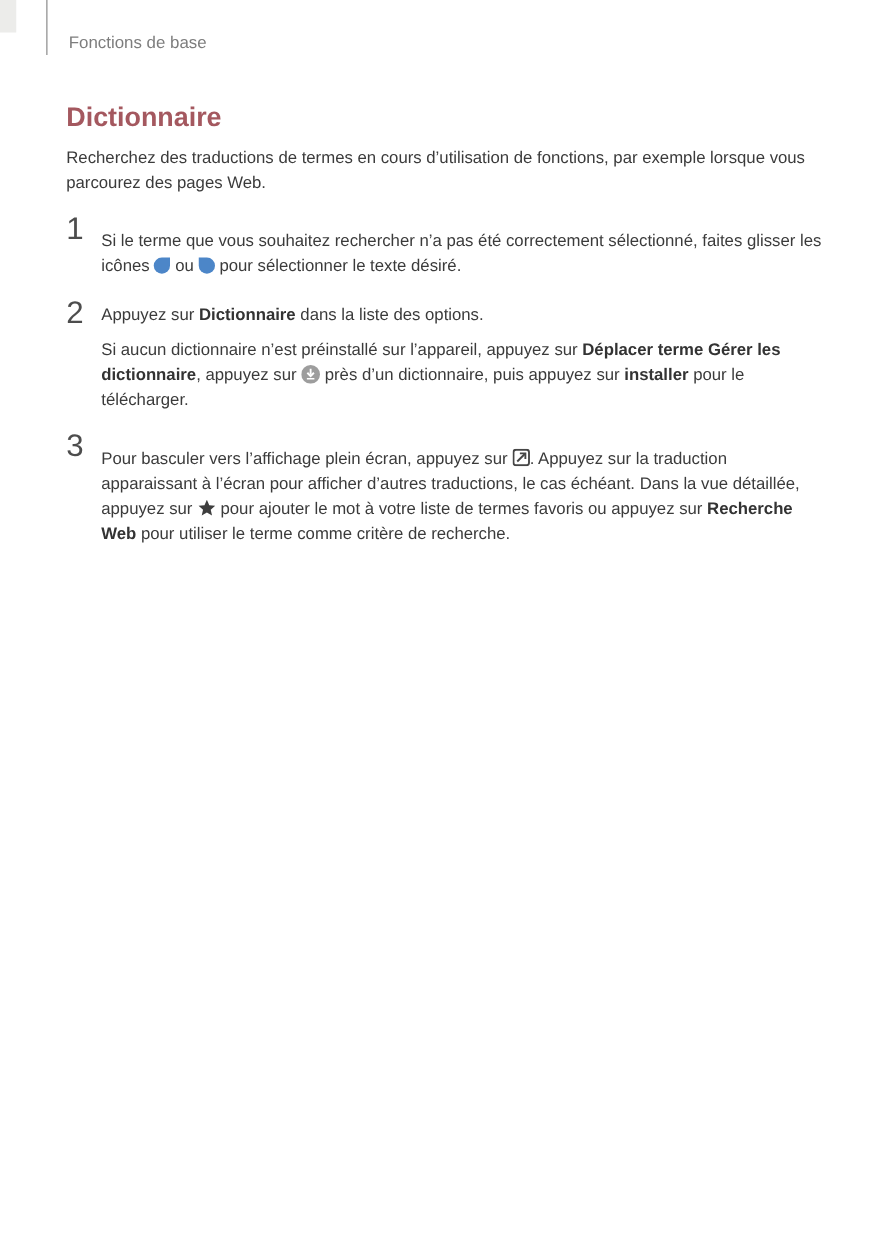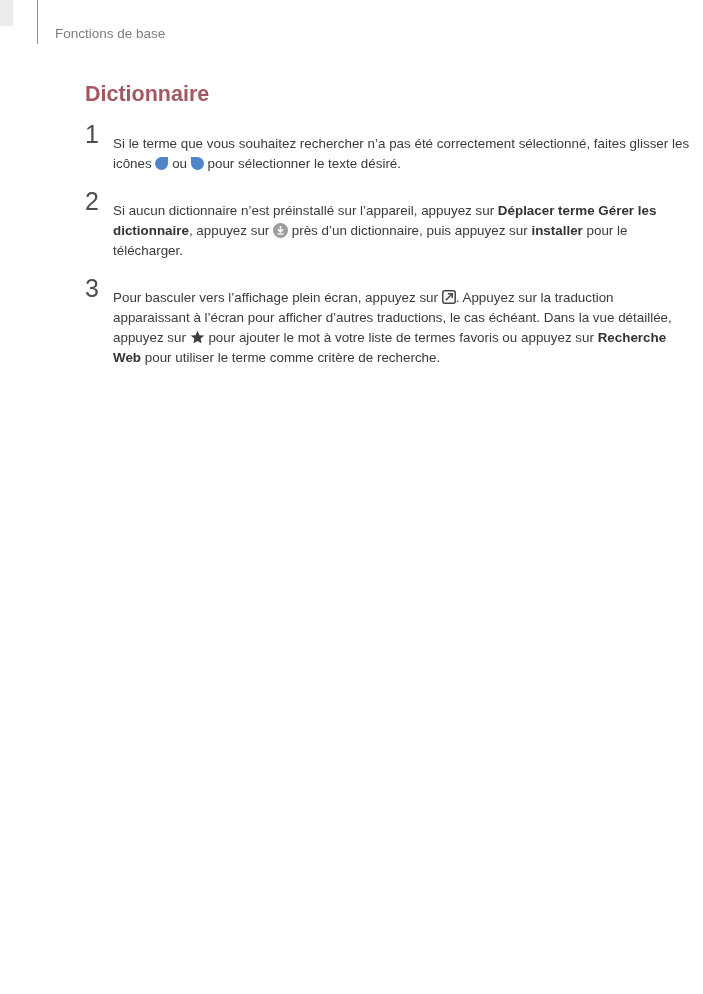--- a/index.html
+++ b/index.html
@@ -17,21 +17,21 @@
   }
   .top-rule{
     position:absolute;left:37px;top:0;width:1px;height:44px;
     background:#8f8f8f;
   }
   .running-header{
     position:absolute;left:55px;top:26px;
     font-size:13.5px;line-height:15px;color:#7d7d7d;
   }
   .content{
-    position:absolute;left:53px;top:82px;width:600px;margin-left:32px;
+    position:absolute;left:53px;top:82px;width:600px;
   }
   .section-title{
     margin:0;
     font-size:21.5px;line-height:25px;font-weight:bold;
     color:#a4585f;
   }
   .intro{
     margin:9px 0 0 0;
     font-size:13.4px;line-height:20px;
     white-space:nowrap;
@@ -69,31 +69,33 @@
 </head>
 <body>
 
 <div class="page">
   <div class="corner-artifact"></div>
   <div class="top-rule"></div>
   <div class="running-header">Fonctions de base</div>
 
   <div class="content">
     <h1 class="section-title">Dictionnaire</h1>
+    <p class="intro">Recherchez des traductions de termes en cours d’utilisation de fonctions, par exemple lorsque vous<br>parcourez des pages Web.</p>
 
     <div class="step">
       <div class="step-number">1</div>
       <div class="step-body">
         <p class="step-sub">Si le terme que vous souhaitez rechercher n’a pas été correctement sélectionné, faites glisser les<br>icônes <span class="inline-icon text-selection-handle-left-icon"></span> ou <span class="inline-icon text-selection-handle-right-icon"></span> pour sélectionner le texte désiré.</p>
       </div>
     </div>
 
     <div class="step">
       <div class="step-number">2</div>
       <div class="step-body">
+        <p class="step-main">Appuyez sur <b>Dictionnaire</b> dans la liste des options.</p>
         <p class="step-sub">Si aucun dictionnaire n’est préinstallé sur l’appareil, appuyez sur <b>Déplacer terme Gérer les</b><br><b>dictionnaire</b>, appuyez sur <span class="inline-icon download-icon"><svg width="15" height="15" viewBox="0 0 16 16">
                 <circle cx="8" cy="8" r="8" fill="#9d9d9d"></circle>
                 <path d="M8 3.2 L8 8.4" stroke="#fff" stroke-width="1.6" fill="none"></path>
                 <path d="M5.2 6.6 L8 9.5 L10.8 6.6" stroke="#fff" stroke-width="1.6" fill="none"></path>
                 <path d="M4.8 11.7 L11.2 11.7" stroke="#fff" stroke-width="1.4" fill="none"></path>
               </svg></span> près d’un dictionnaire, puis appuyez sur <b>installer</b> pour le<br>télécharger.</p>
       </div>
     </div>
 
     <div class="step">

